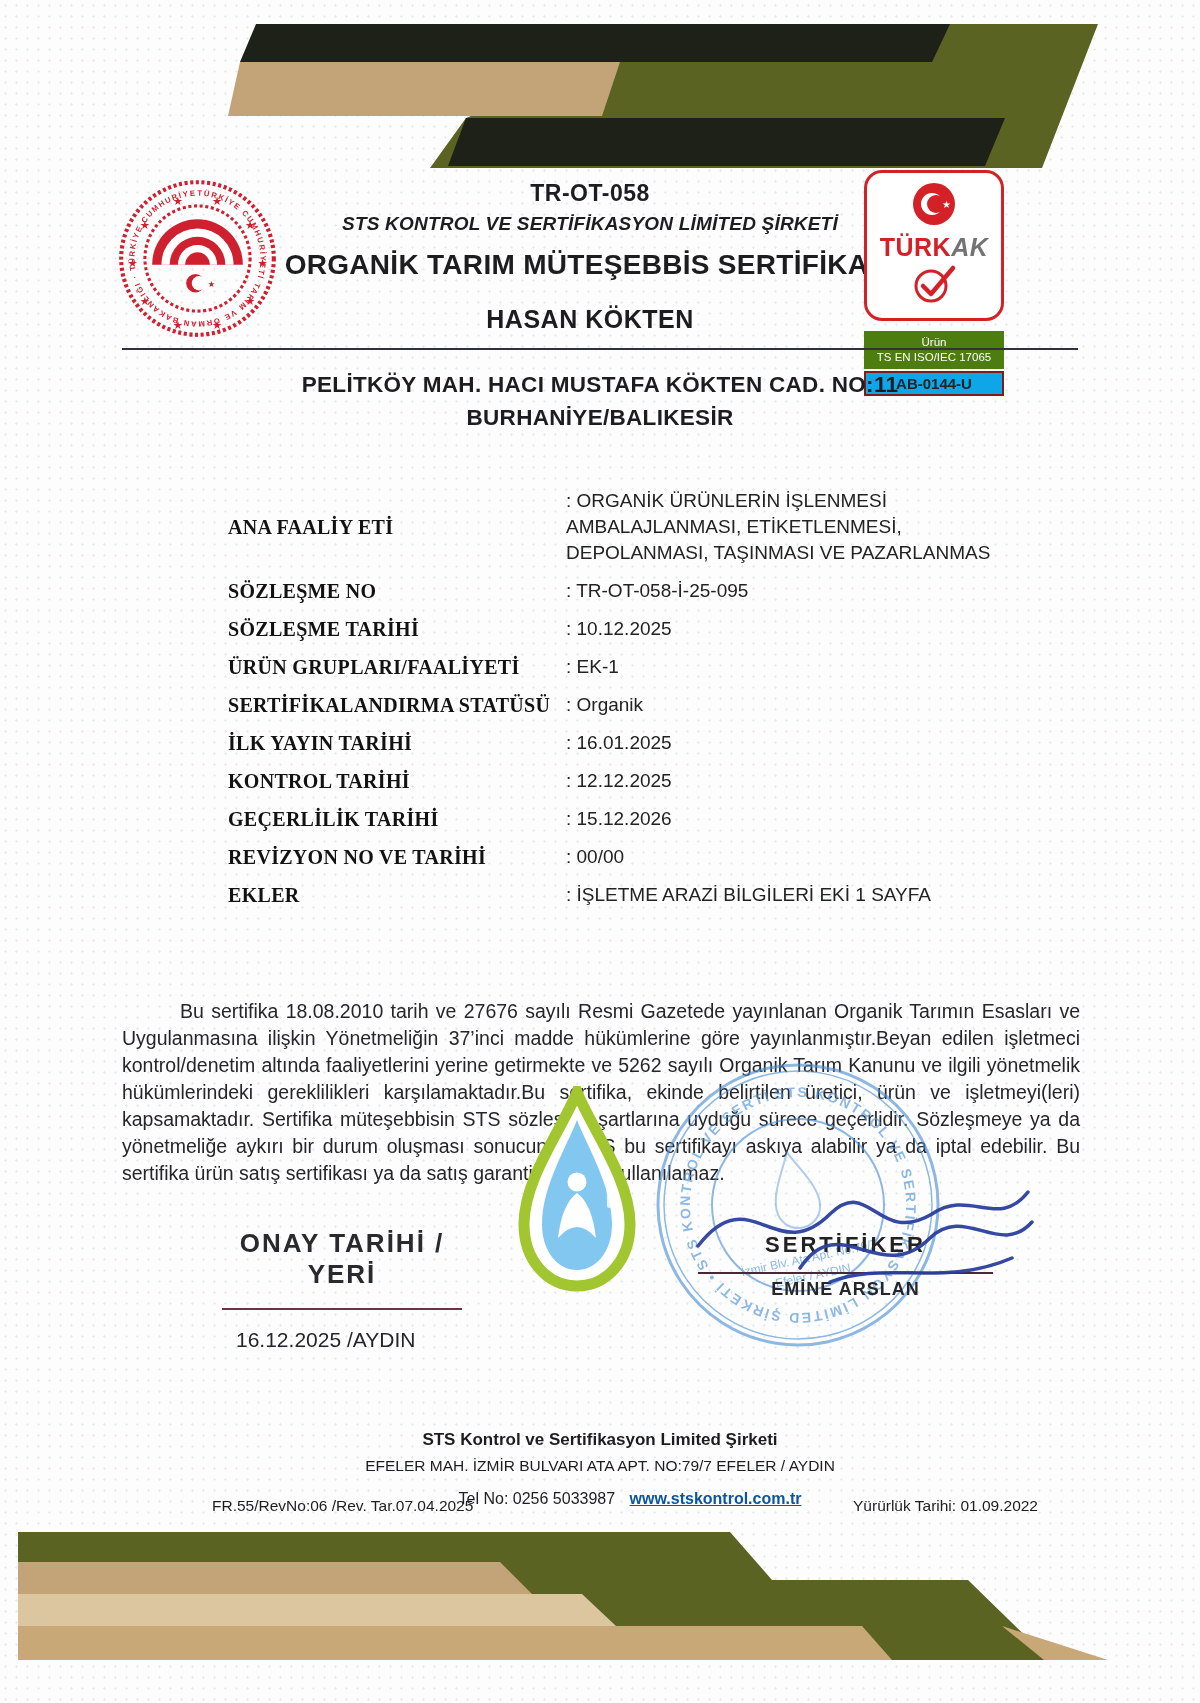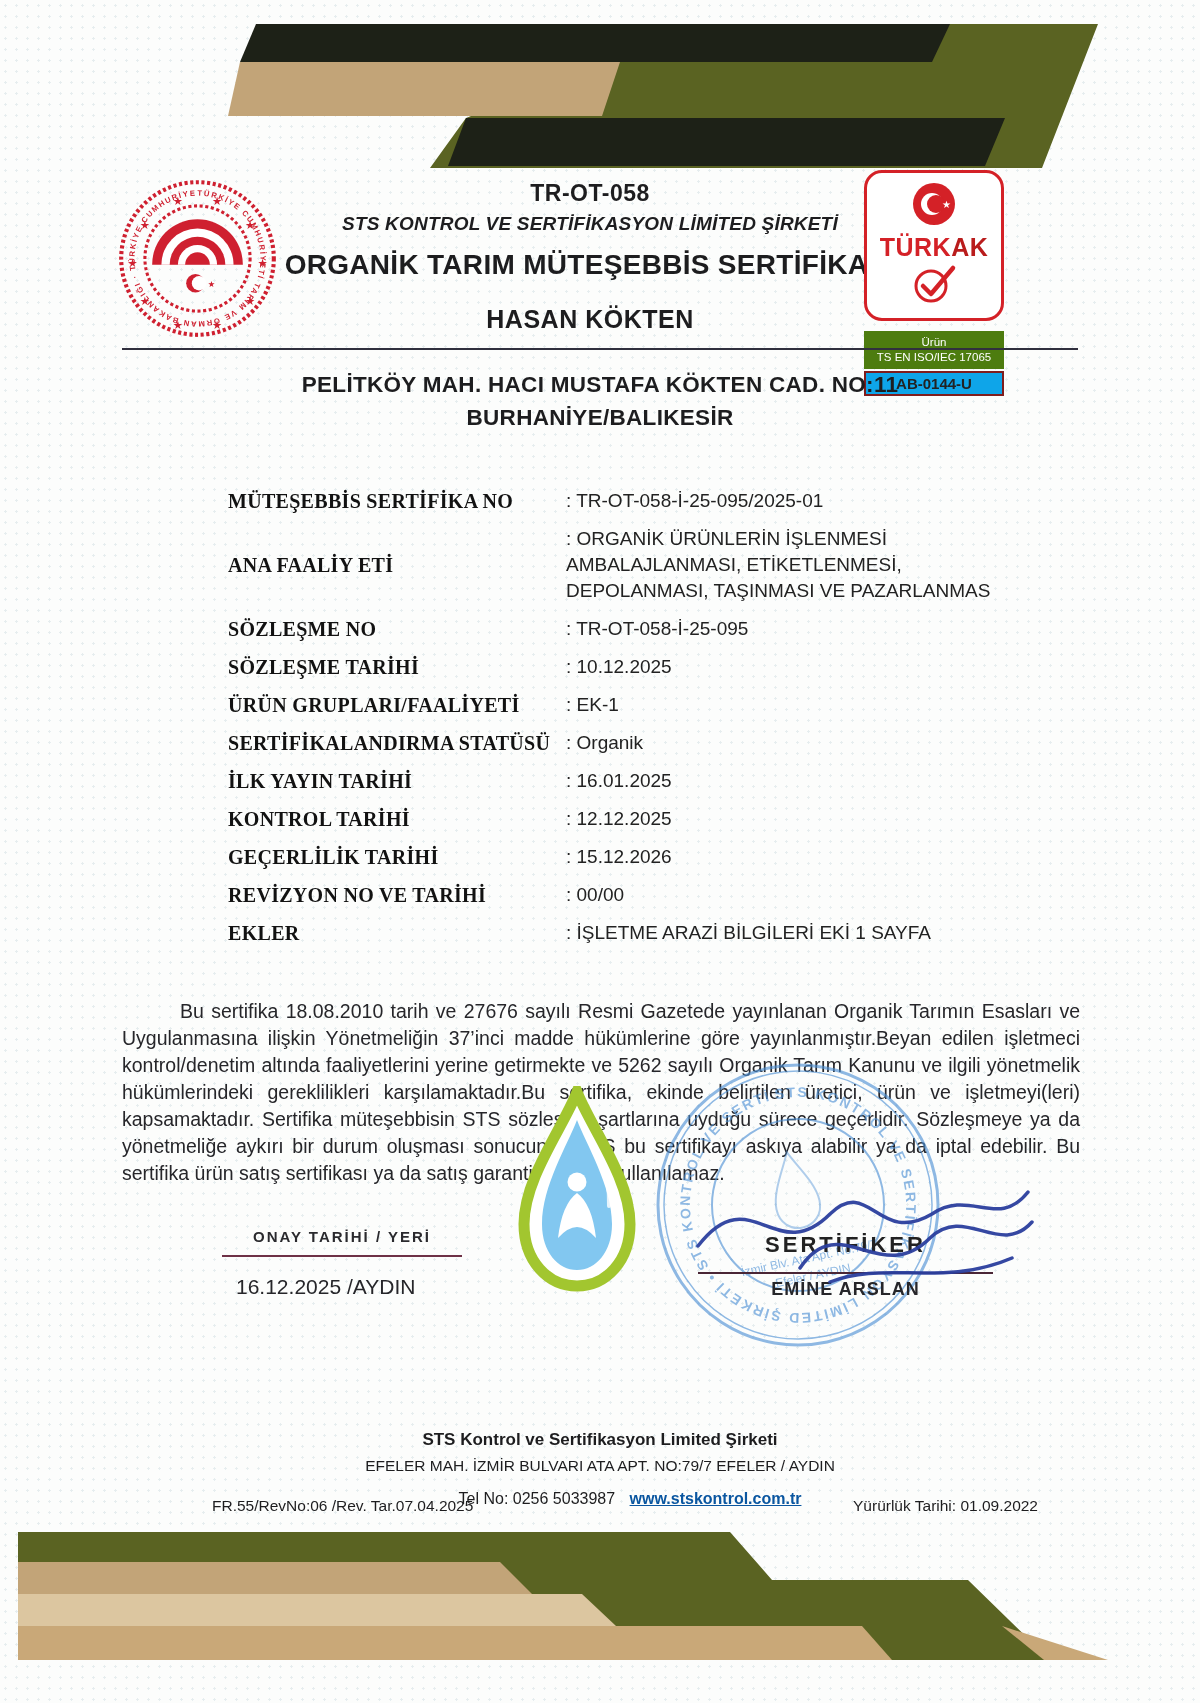--- a/index.html
+++ b/index.html
@@ -23,21 +23,21 @@
   .h-code{font-size:23px;font-weight:bold;letter-spacing:.5px;}
   .h-company{font-size:19px;font-weight:bold;margin-top:6px;letter-spacing:.2px;font-style:italic;}
   .h-title{font-size:28px;font-weight:bold;margin-top:14px;letter-spacing:.3px;}
   .h-holder{font-size:25px;font-weight:bold;margin-top:24px;letter-spacing:.5px;}
 
   
   .turkak{position:absolute;left:864px;top:170px;width:140px;z-index:3;text-align:center;}
   .turkak-card{border:3px solid #d42127;border-radius:18px;background:#fff;padding:8px 4px 10px;}
   .turkak-brand{font-size:25px;font-weight:bold;letter-spacing:.5px;margin-top:2px;}
   .turkak-brand .turk{color:#d42127;}
-  .turkak-brand .ak{color:#b91c1c;}
+  .turkak-brand .ak{color:#737373;font-style:italic;}
   .turkak-strip{background:#4d7c0f;color:#fff;margin-top:10px;padding:4px 2px;font-size:11.5px;line-height:15px;}
   .turkak-ab{border:2px solid #7f1d1d;background:#0ea5e9;margin-top:2px;padding:2px 0;font-size:15px;font-weight:bold;color:#222;}
 
   .rule{position:absolute;left:122px;top:348px;width:956px;height:2px;background:#30303e;z-index:3;}
 
   .address{position:absolute;left:150px;top:372px;width:900px;text-align:center;z-index:3;}
   .address div{font-size:22.5px;font-weight:bold;letter-spacing:.3px;}
   .address div + div{margin-top:7px;}
 
   
@@ -52,22 +52,22 @@
   }
 
   .body-par{
     position:absolute;left:122px;top:978px;width:958px;z-index:3;
     font-size:19.5px;line-height:27px;text-align:justify;text-indent:58px;color:#26262a;
   }
 
   
   .approval{position:absolute;left:222px;top:1228px;width:240px;z-index:4;}
   .approval-label{
-    font-size:15px;font-weight:bold;letter-spacing:2px;color:#2a2a2e;
-    border-bottom:2px solid #6e3146;padding-bottom:10px;text-align:center;
+    font-size:26px;font-weight:bold;letter-spacing:2px;color:#2a2a2e;
+    border-bottom:2px solid #6e3146;padding-bottom:18px;text-align:center;
   }
   .approval-value{font-size:21px;margin-top:18px;padding-left:14px;color:#26262a;}
 
   .drop-logo{position:absolute;left:512px;top:1086px;z-index:3;}
 
   .stamp{position:absolute;left:648px;top:1055px;z-index:3;opacity:.62;transform:rotate(-12deg);}
   .signature{position:absolute;left:680px;top:1118px;z-index:6;}
 
   .certifier{position:absolute;left:698px;top:1232px;width:295px;z-index:4;text-align:center;}
   .certifier-label{
@@ -161,24 +161,20 @@
 
   <div class="rule"></div>
 
   <div class="address">
     <div>PELİTKÖY MAH. HACI MUSTAFA KÖKTEN CAD. NO:11</div>
     <div>BURHANİYE/BALIKESİR</div>
   </div>
 
   <div class="fields">
     <div class="field-row">
-      <div class="field-label">MÜTEŞEBBİS SERTİFİKA NO</div>
-      <div class="field-value">: TR-OT-058-İ-25-095/2025-01</div>
-    </div>
-    <div class="field-row">
       <div class="field-label">ANA FAALİY ETİ</div>
       <div class="field-value">: ORGANİK ÜRÜNLERİN İŞLENMESİ
 AMBALAJLANMASI, ETİKETLENMESİ,
 DEPOLANMASI, TAŞINMASI VE PAZARLANMAS</div>
     </div>
     <div class="field-row">
       <div class="field-label">SÖZLEŞME NO</div>
       <div class="field-value">: TR-OT-058-İ-25-095</div>
     </div>
     <div class="field-row">

